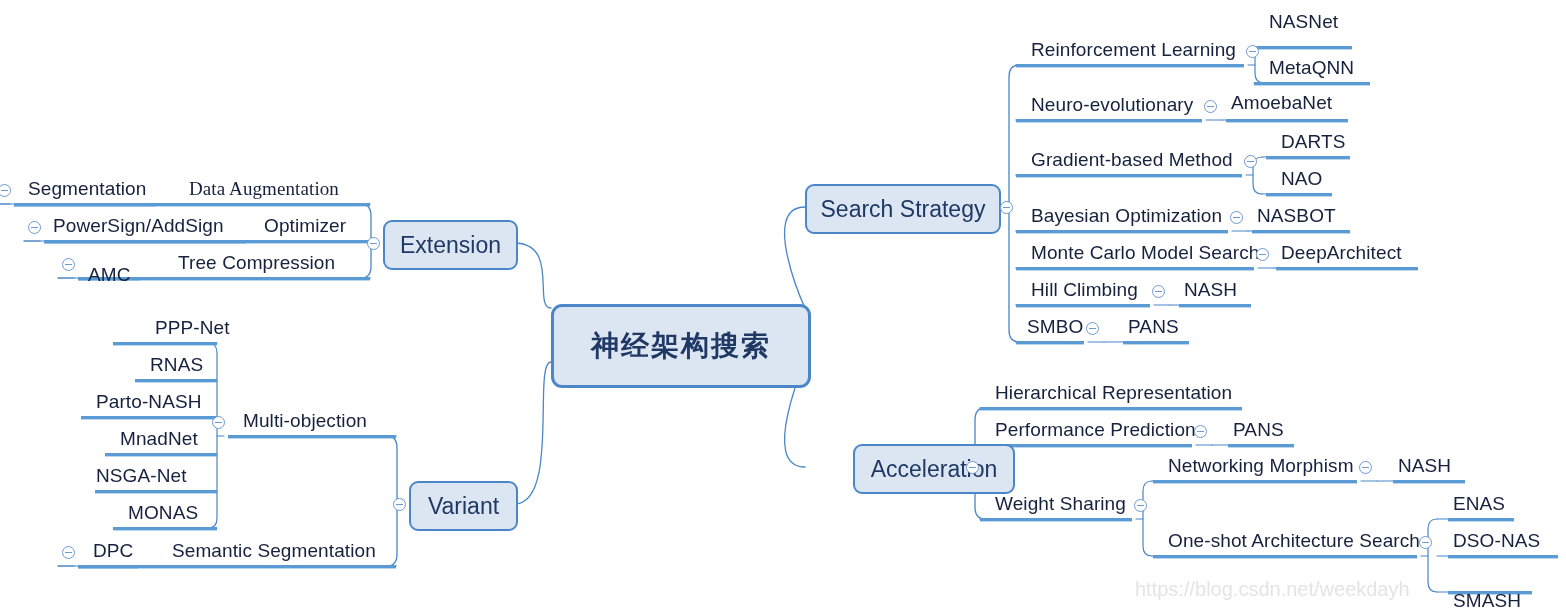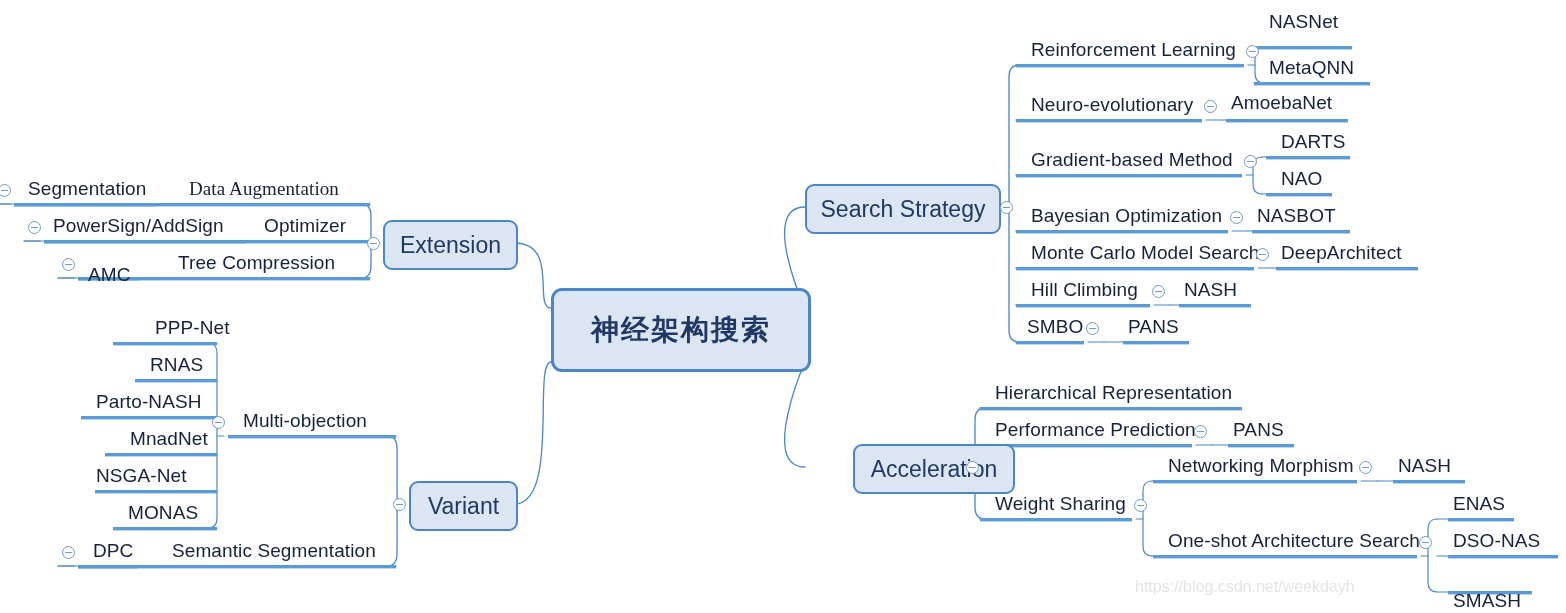--- a/index.html
+++ b/index.html
@@ -10,21 +10,21 @@
   .leaf{font-size:19px;line-height:1;letter-spacing:.1px;}
   .branchbox{position:absolute;background:#dce6f2;border:2px solid #4a86c8;border-radius:9px;
              display:flex;align-items:center;justify-content:center;color:#1f3864;
              font-size:23px;white-space:nowrap;}
   .centerbox{position:absolute;background:#dce6f2;border:3px solid #4a86c8;border-radius:11px;
              display:flex;align-items:center;justify-content:center;color:#1f3864;
              font-size:28px;font-weight:bold;letter-spacing:2px;white-space:nowrap;}
   .toggle{position:absolute;width:13px;height:13px;border:1px solid #6f9ad3;border-radius:50%;
           background:#fff;box-sizing:border-box;}
   .toggle::after{content:"";position:absolute;left:2px;top:5px;width:7px;height:1px;background:#6f9ad3;}
-  .watermark{position:absolute;font-size:16px;color:#e4e4e4;white-space:nowrap;}
+  .watermark{position:absolute;font-size:20px;color:#e4e4e4;white-space:nowrap;}
 </style>
 </head>
 <body>
 
 <div id="root">
   <svg class="wires" id="wires">
       <path d="M 805 308 C 805 308 759 207 805 207" fill="none" stroke="#4a86c8" stroke-width="1.3" stroke-linecap="round"></path>
       <path d="M 1019 65 Q 1009 65 1009 77
         L 1009 330 Q 1009 342 1019 342" fill="none" stroke="#4a86c8" stroke-width="1.3" stroke-linecap="round"></path>
       <path d="M 1009 207 L 1011 207" fill="none" stroke="#4a86c8" stroke-width="1.3" stroke-linecap="round"></path>
@@ -143,21 +143,21 @@
       <rect x="81" y="416" width="136" height="3.4" fill="#5b9bd5"></rect>
       <rect x="105" y="453" width="112" height="3.4" fill="#5b9bd5"></rect>
       <rect x="95" y="490" width="122" height="3.4" fill="#5b9bd5"></rect>
       <rect x="113" y="527" width="104" height="3.4" fill="#5b9bd5"></rect>
       <rect x="78" y="565" width="318" height="3.4" fill="#5b9bd5"></rect>
       <path d="M 58 566 L 74 566" fill="none" stroke="#4a86c8" stroke-width="1.2" stroke-linecap="round"></path>
       <path d="M 58 566 L 138 566" fill="none" stroke="#4a86c8" stroke-width="1.2" stroke-linecap="round"></path>
       <rect x="78" y="565" width="60" height="3.4" fill="#5b9bd5"></rect>
     </svg>
   <div id="layer">
-      <div class="centerbox" style="left: 551px; top: 288px; width: 254px; height: 78px;">
+      <div class="centerbox" style="left: 551px; top: 304px; width: 254px; height: 78px;">
         <span>神经架构搜索</span>
       </div>
       <div class="branchbox" style="left: 805px; top: 184px; width: 192px; height: 46px;">
         <span>Search Strategy</span>
       </div>
       <div class="toggle" style="left: 1000px; top: 201px;"></div>
       <div class="node leaf" style="left: 1031px; top: 40px;">Reinforcement Learning</div>
       <div class="toggle" style="left: 1246px; top: 45px;"></div>
       <div class="node leaf" style="left: 1269px; top: 12px;">NASNet</div>
       <div class="node leaf" style="left: 1269px; top: 58px;">MetaQNN</div>
@@ -213,21 +213,21 @@
       <div class="node leaf" style="left: 88px; top: 253px; margin-top: 12px;">AMC</div>
       <div class="branchbox" style="left: 409px; top: 481px; width: 105px; height: 46px;">
         <span>Variant</span>
       </div>
       <div class="toggle" style="left: 393px; top: 498px;"></div>
       <div class="node leaf" style="left: 243px; top: 411px;">Multi-objection</div>
       <div class="toggle" style="left: 212px; top: 416px;"></div>
       <div class="node leaf" style="left: 128px; top: 318px; margin-left: 27px;">PPP-Net</div>
       <div class="node leaf" style="left: 150px; top: 355px;">RNAS</div>
       <div class="node leaf" style="left: 96px; top: 392px;">Parto-NASH</div>
-      <div class="node leaf" style="left: 130px; top: 429px;">MnadNet</div>
+      <div class="node leaf" style="left: 120px; top: 429px;">MnadNet</div>
       <div class="node leaf" style="left: 96px; top: 466px;">NSGA-Net</div>
       <div class="node leaf" style="left: 128px; top: 503px;">MONAS</div>
       <div class="node leaf" style="left: 172px; top: 541px;">Semantic Segmentation</div>
       <div class="toggle" style="left: 62px; top: 546px;"></div>
       <div class="node leaf" style="left: 93px; top: 541px;">DPC</div>
     </div>
   <div class="watermark" style="left:1135px;top:578px;">https://blog.csdn.net/weekdayh</div>
 </div>
 
 </body></html>

